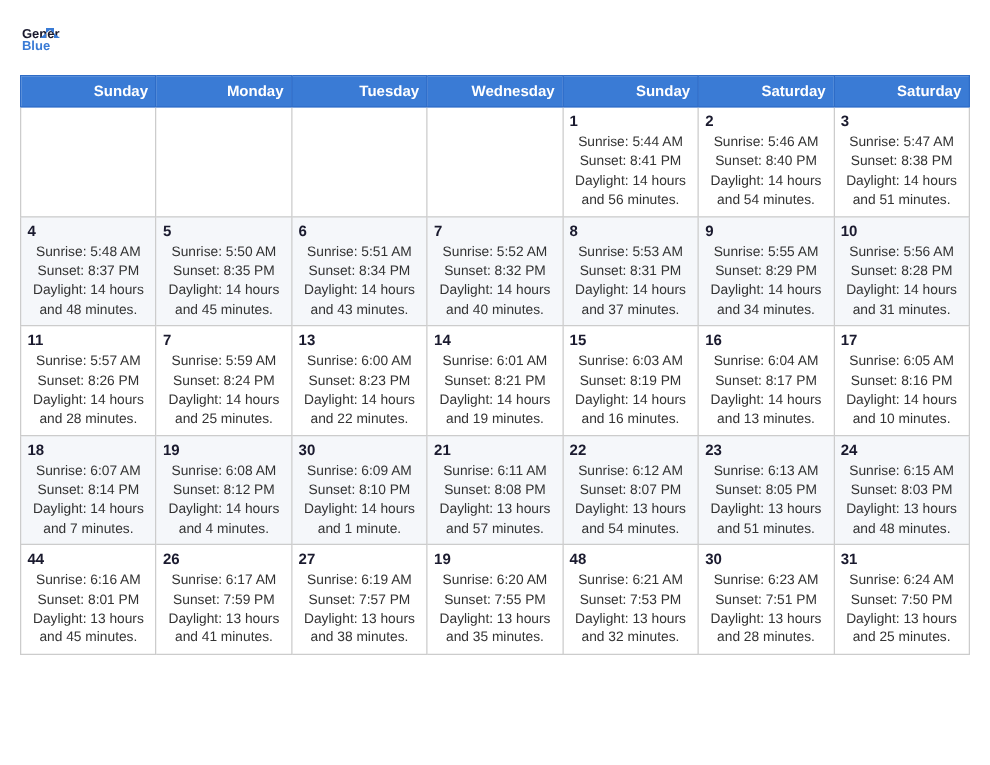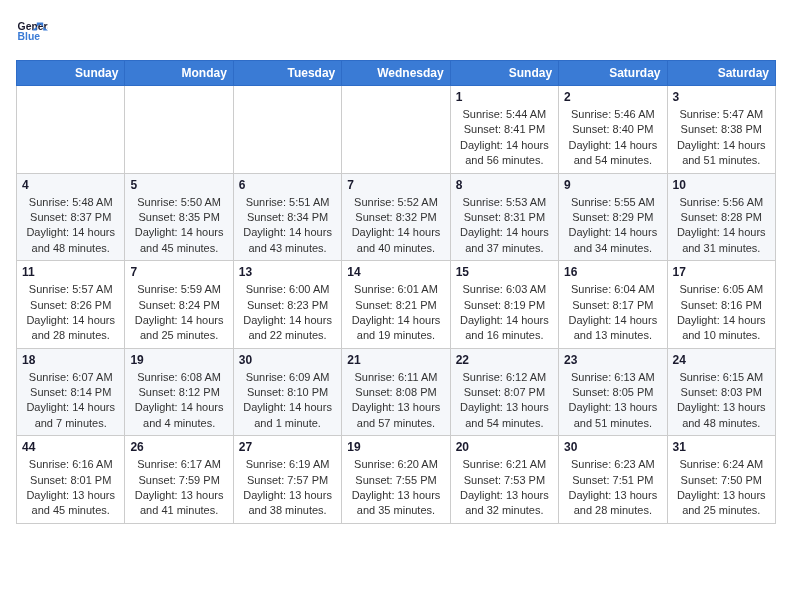--- a/index.html
+++ b/index.html
@@ -227,21 +227,21 @@
         </td>
         <td>
           <div class="day-num">27</div>
           <div class="day-info">Sunrise: 6:19 AM<br>Sunset: 7:57 PM<br>Daylight: 13 hours<br>and 38 minutes.</div>
         </td>
         <td>
           <div class="day-num">19</div>
           <div class="day-info">Sunrise: 6:20 AM<br>Sunset: 7:55 PM<br>Daylight: 13 hours<br>and 35 minutes.</div>
         </td>
         <td>
-          <div class="day-num">20</div>
+          <div class="day-num">48</div>
           <div class="day-info">Sunrise: 6:21 AM<br>Sunset: 7:53 PM<br>Daylight: 13 hours<br>and 32 minutes.</div>
         </td>
         <td>
           <div class="day-num">30</div>
           <div class="day-info">Sunrise: 6:23 AM<br>Sunset: 7:51 PM<br>Daylight: 13 hours<br>and 28 minutes.</div>
         </td>
         <td>
           <div class="day-num">31</div>
           <div class="day-info">Sunrise: 6:24 AM<br>Sunset: 7:50 PM<br>Daylight: 13 hours<br>and 25 minutes.</div>
         </td>

